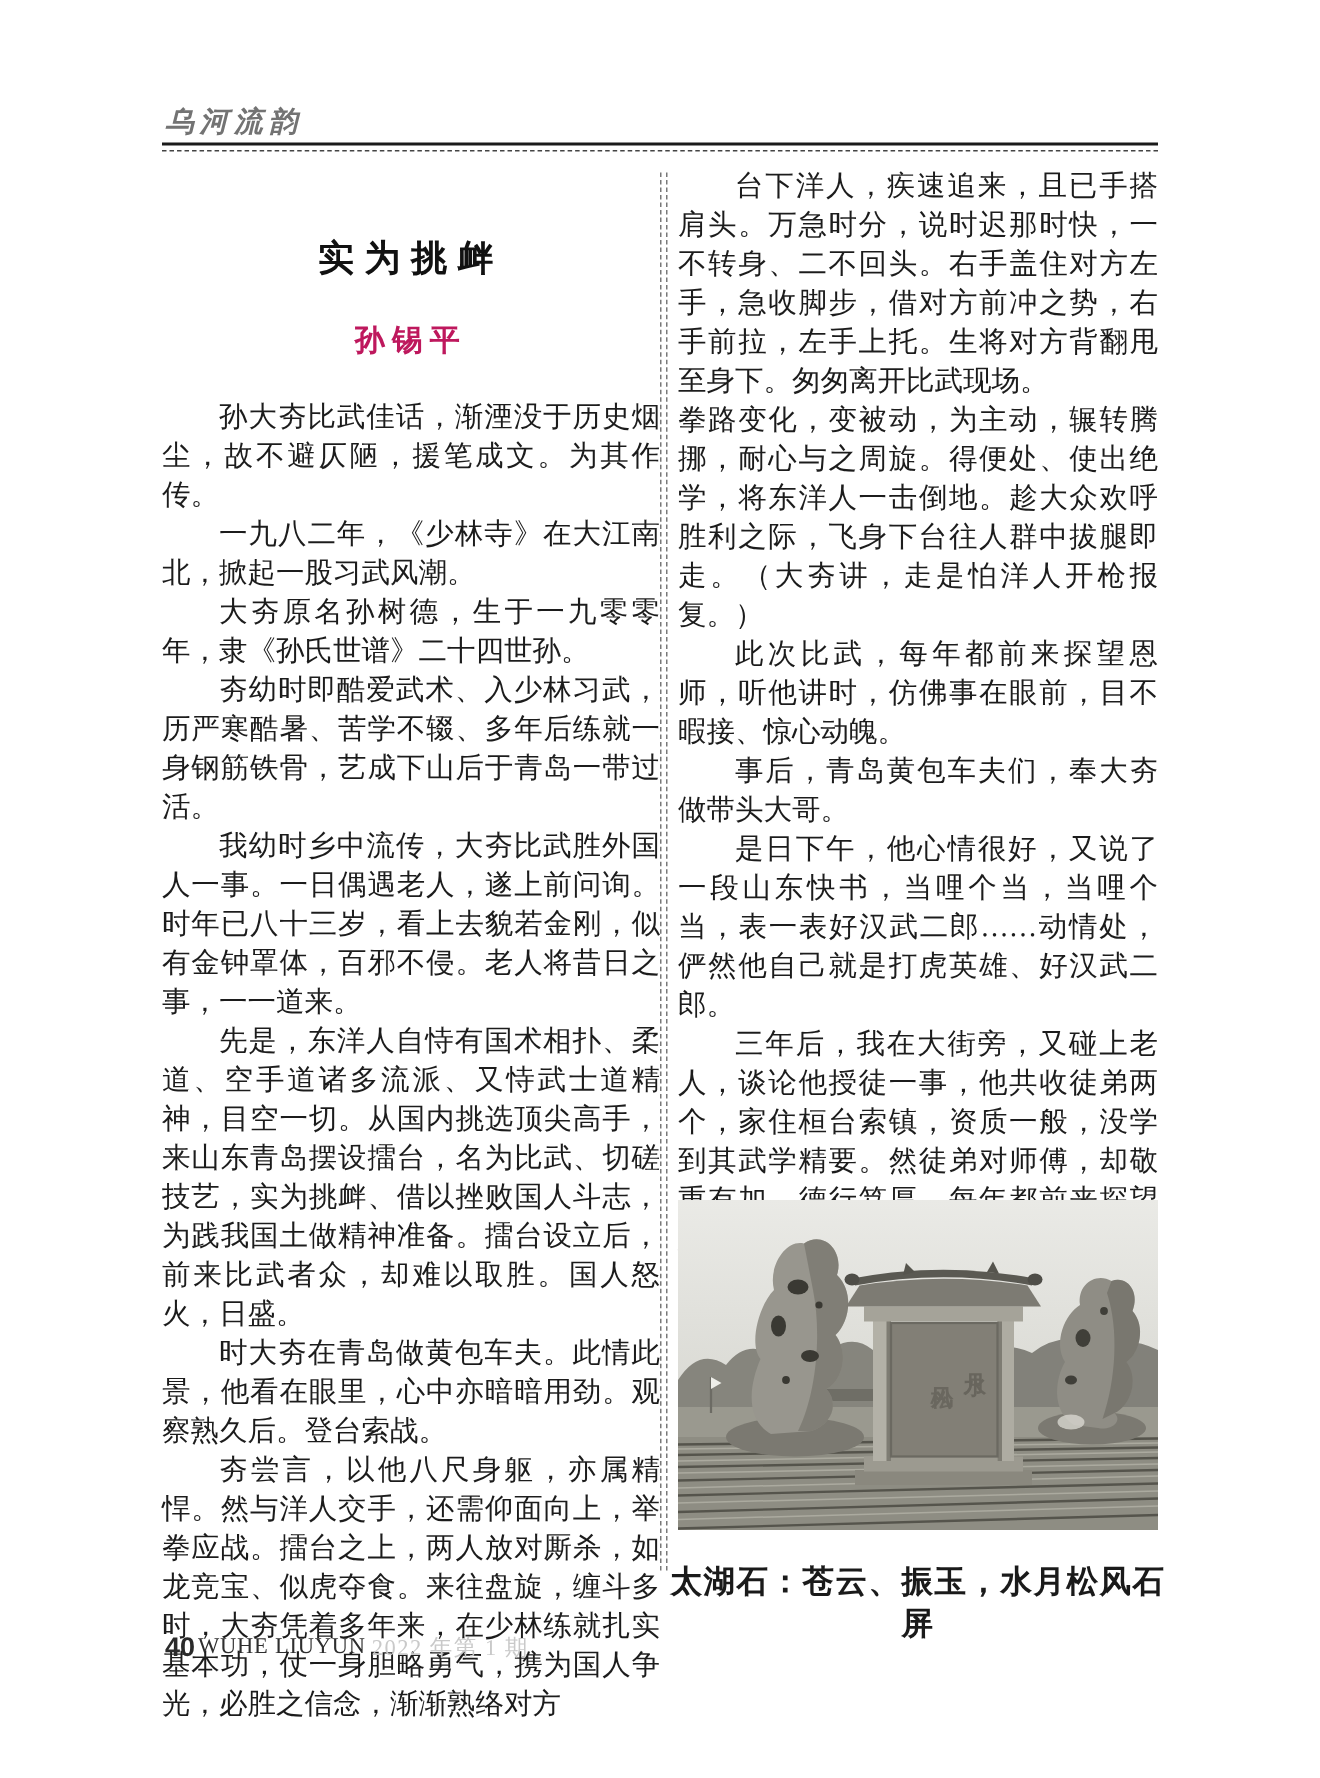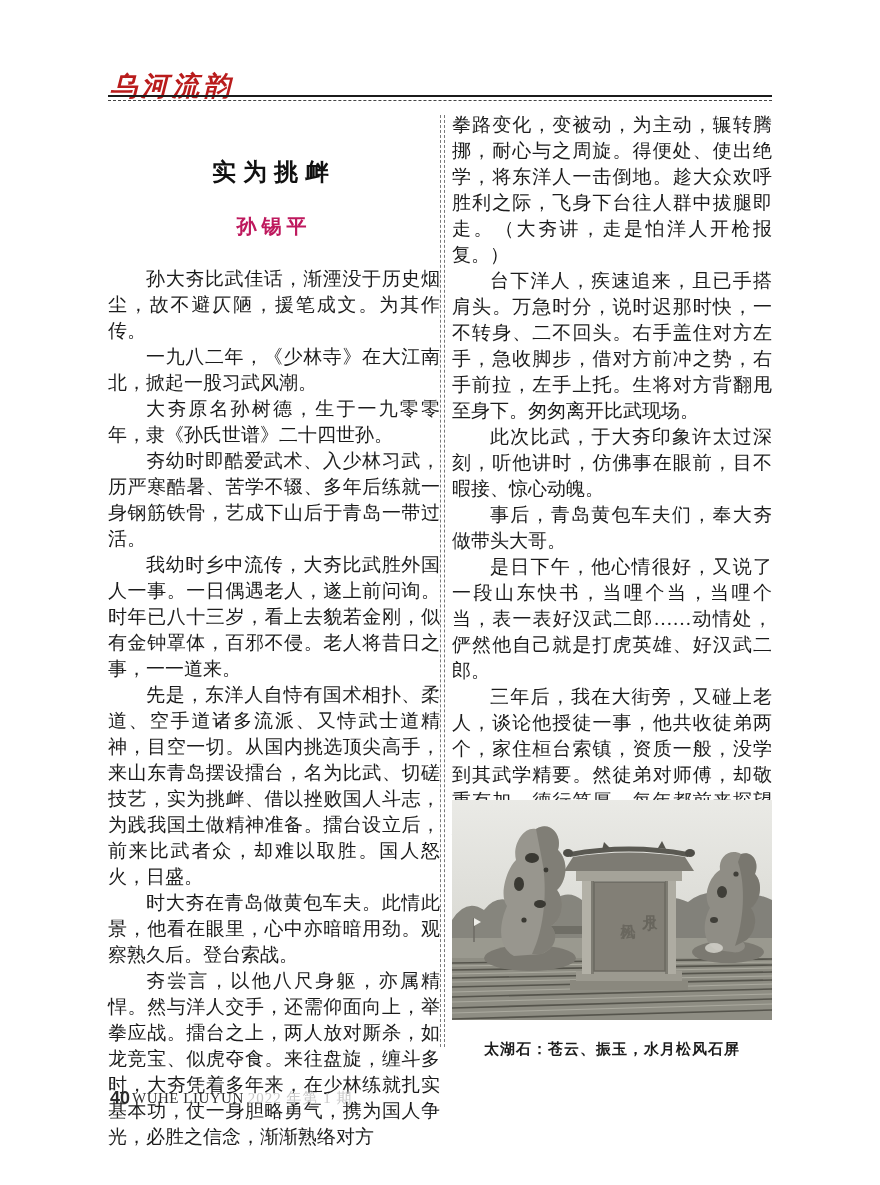--- a/index.html
+++ b/index.html
@@ -9,25 +9,25 @@
     width: 880px;
     height: 1185px;
     background: #ffffff;
     overflow: hidden;
     font-family: "Liberation Serif", "DejaVu Serif", serif;
     color: #1c1c1c;
   }
   .magazine-title {
     position: absolute;
     left: 110px; top: 68px;
-    font-size: 27px;
+    font-size: 19px;
     font-weight: bold;
     font-style: italic;
     letter-spacing: 4px;
-    color: #b91c1c;
+    color: #737373;
     font-family: "DejaVu Serif", "Liberation Serif", serif;
   }
   .rule-solid {
     position: absolute;
     left: 108px; top: 95px;
     width: 664px; height: 0;
     border-top: 2px solid #1b1b1b;
   }
   .rule-dashed {
     position: absolute;
@@ -80,21 +80,21 @@
     left: 452px; top: 800px;
     width: 320px; height: 220px;
     background: #dcdcd8;
   }
   .photo-figure svg { display: block; }
   .photo-caption {
     position: absolute;
     left: 446px; top: 1040px;
     width: 332px;
     text-align: center;
-    font-size: 15px;
+    font-size: 21px;
     font-weight: bold;
     letter-spacing: 1px;
     color: #1a1a1a;
     font-family: "DejaVu Serif", "Liberation Serif", serif;
   }
   .page-footer {
     position: absolute;
     left: 110px; top: 1088px;
     display: flex;
     align-items: center;
@@ -138,23 +138,23 @@
     <p class="para">夯幼时即酷爱武术、入少林习武，历严寒酷暑、苦学不辍、多年后练就一身钢筋铁骨，艺成下山后于青岛一带过活。</p>
     <p class="para">我幼时乡中流传，大夯比武胜外国人一事。一日偶遇老人，遂上前问询。时年已八十三岁，看上去貌若金刚，似有金钟罩体，百邪不侵。老人将昔日之事，一一道来。</p>
     <p class="para">先是，东洋人自恃有国术相扑、柔道、空手道诸多流派、又恃武士道精神，目空一切。从国内挑选顶尖高手，来山东青岛摆设擂台，名为比武、切磋技艺，实为挑衅、借以挫败国人斗志，为践我国土做精神准备。擂台设立后，前来比武者众，却难以取胜。国人怒火，日盛。</p>
     <p class="para">时大夯在青岛做黄包车夫。此情此景，他看在眼里，心中亦暗暗用劲。观察熟久后。登台索战。</p>
     <p class="para">夯尝言，以他八尺身躯，亦属精悍。然与洋人交手，还需仰面向上，举拳应战。擂台之上，两人放对厮杀，如龙竞宝、似虎夺食。来往盘旋，缠斗多时，大夯凭着多年来，在少林练就扎实基本功，仗一身胆略勇气，携为国人争光，必胜之信念，渐渐熟络对方</p>
   </div>
 
   <div class="column-divider"></div>
 
   <div class="col-body col-right-body">
+    <p class="para">台下洋人，疾速追来，且已手搭肩头。万急时分，说时迟那时快，一不转身、二不回头。右手盖住对方左手，急收脚步，借对方前冲之势，右手前拉，左手上托。生将对方背翻甩至身下。匆匆离开比武现场。</p>
     <p class="para no-indent">拳路变化，变被动，为主动，辗转腾挪，耐心与之周旋。得便处、使出绝学，将东洋人一击倒地。趁大众欢呼胜利之际，飞身下台往人群中拔腿即走。（大夯讲，走是怕洋人开枪报复。）</p>
-    <p class="para">台下洋人，疾速追来，且已手搭肩头。万急时分，说时迟那时快，一不转身、二不回头。右手盖住对方左手，急收脚步，借对方前冲之势，右手前拉，左手上托。生将对方背翻甩至身下。匆匆离开比武现场。</p>
-    <p class="para">此次比武，于大夯印象许太过深刻，听他讲时，仿佛事在眼前，目不暇接、惊心动魄。</p>
+    <p class="para">此次比武，每年都前来探望恩师，听他讲时，仿佛事在眼前，目不暇接、惊心动魄。</p>
     <p class="para">事后，青岛黄包车夫们，奉大夯做带头大哥。</p>
     <p class="para">是日下午，他心情很好，又说了一段山东快书，当哩个当，当哩个当，表一表好汉武二郎……动情处，俨然他自己就是打虎英雄、好汉武二郎。</p>
     <p class="para">三年后，我在大街旁，又碰上老人，谈论他授徒一事，他共收徒弟两个，家住桓台索镇，资质一般，没学到其武学精要。然徒弟对师傅，却敬重有加、德行笃厚。每年都前来探望恩师。大夯将自己贴身兵器七节鞭，</p>
   </div>
 
   <div class="photo-figure">
     <svg width="320" height="220" viewBox="0 0 320 220">
       <defs>
         <linearGradient id="sky" x1="0" y1="0" x2="0" y2="1">
           <stop offset="0" stop-color="#eaeae6"></stop>

